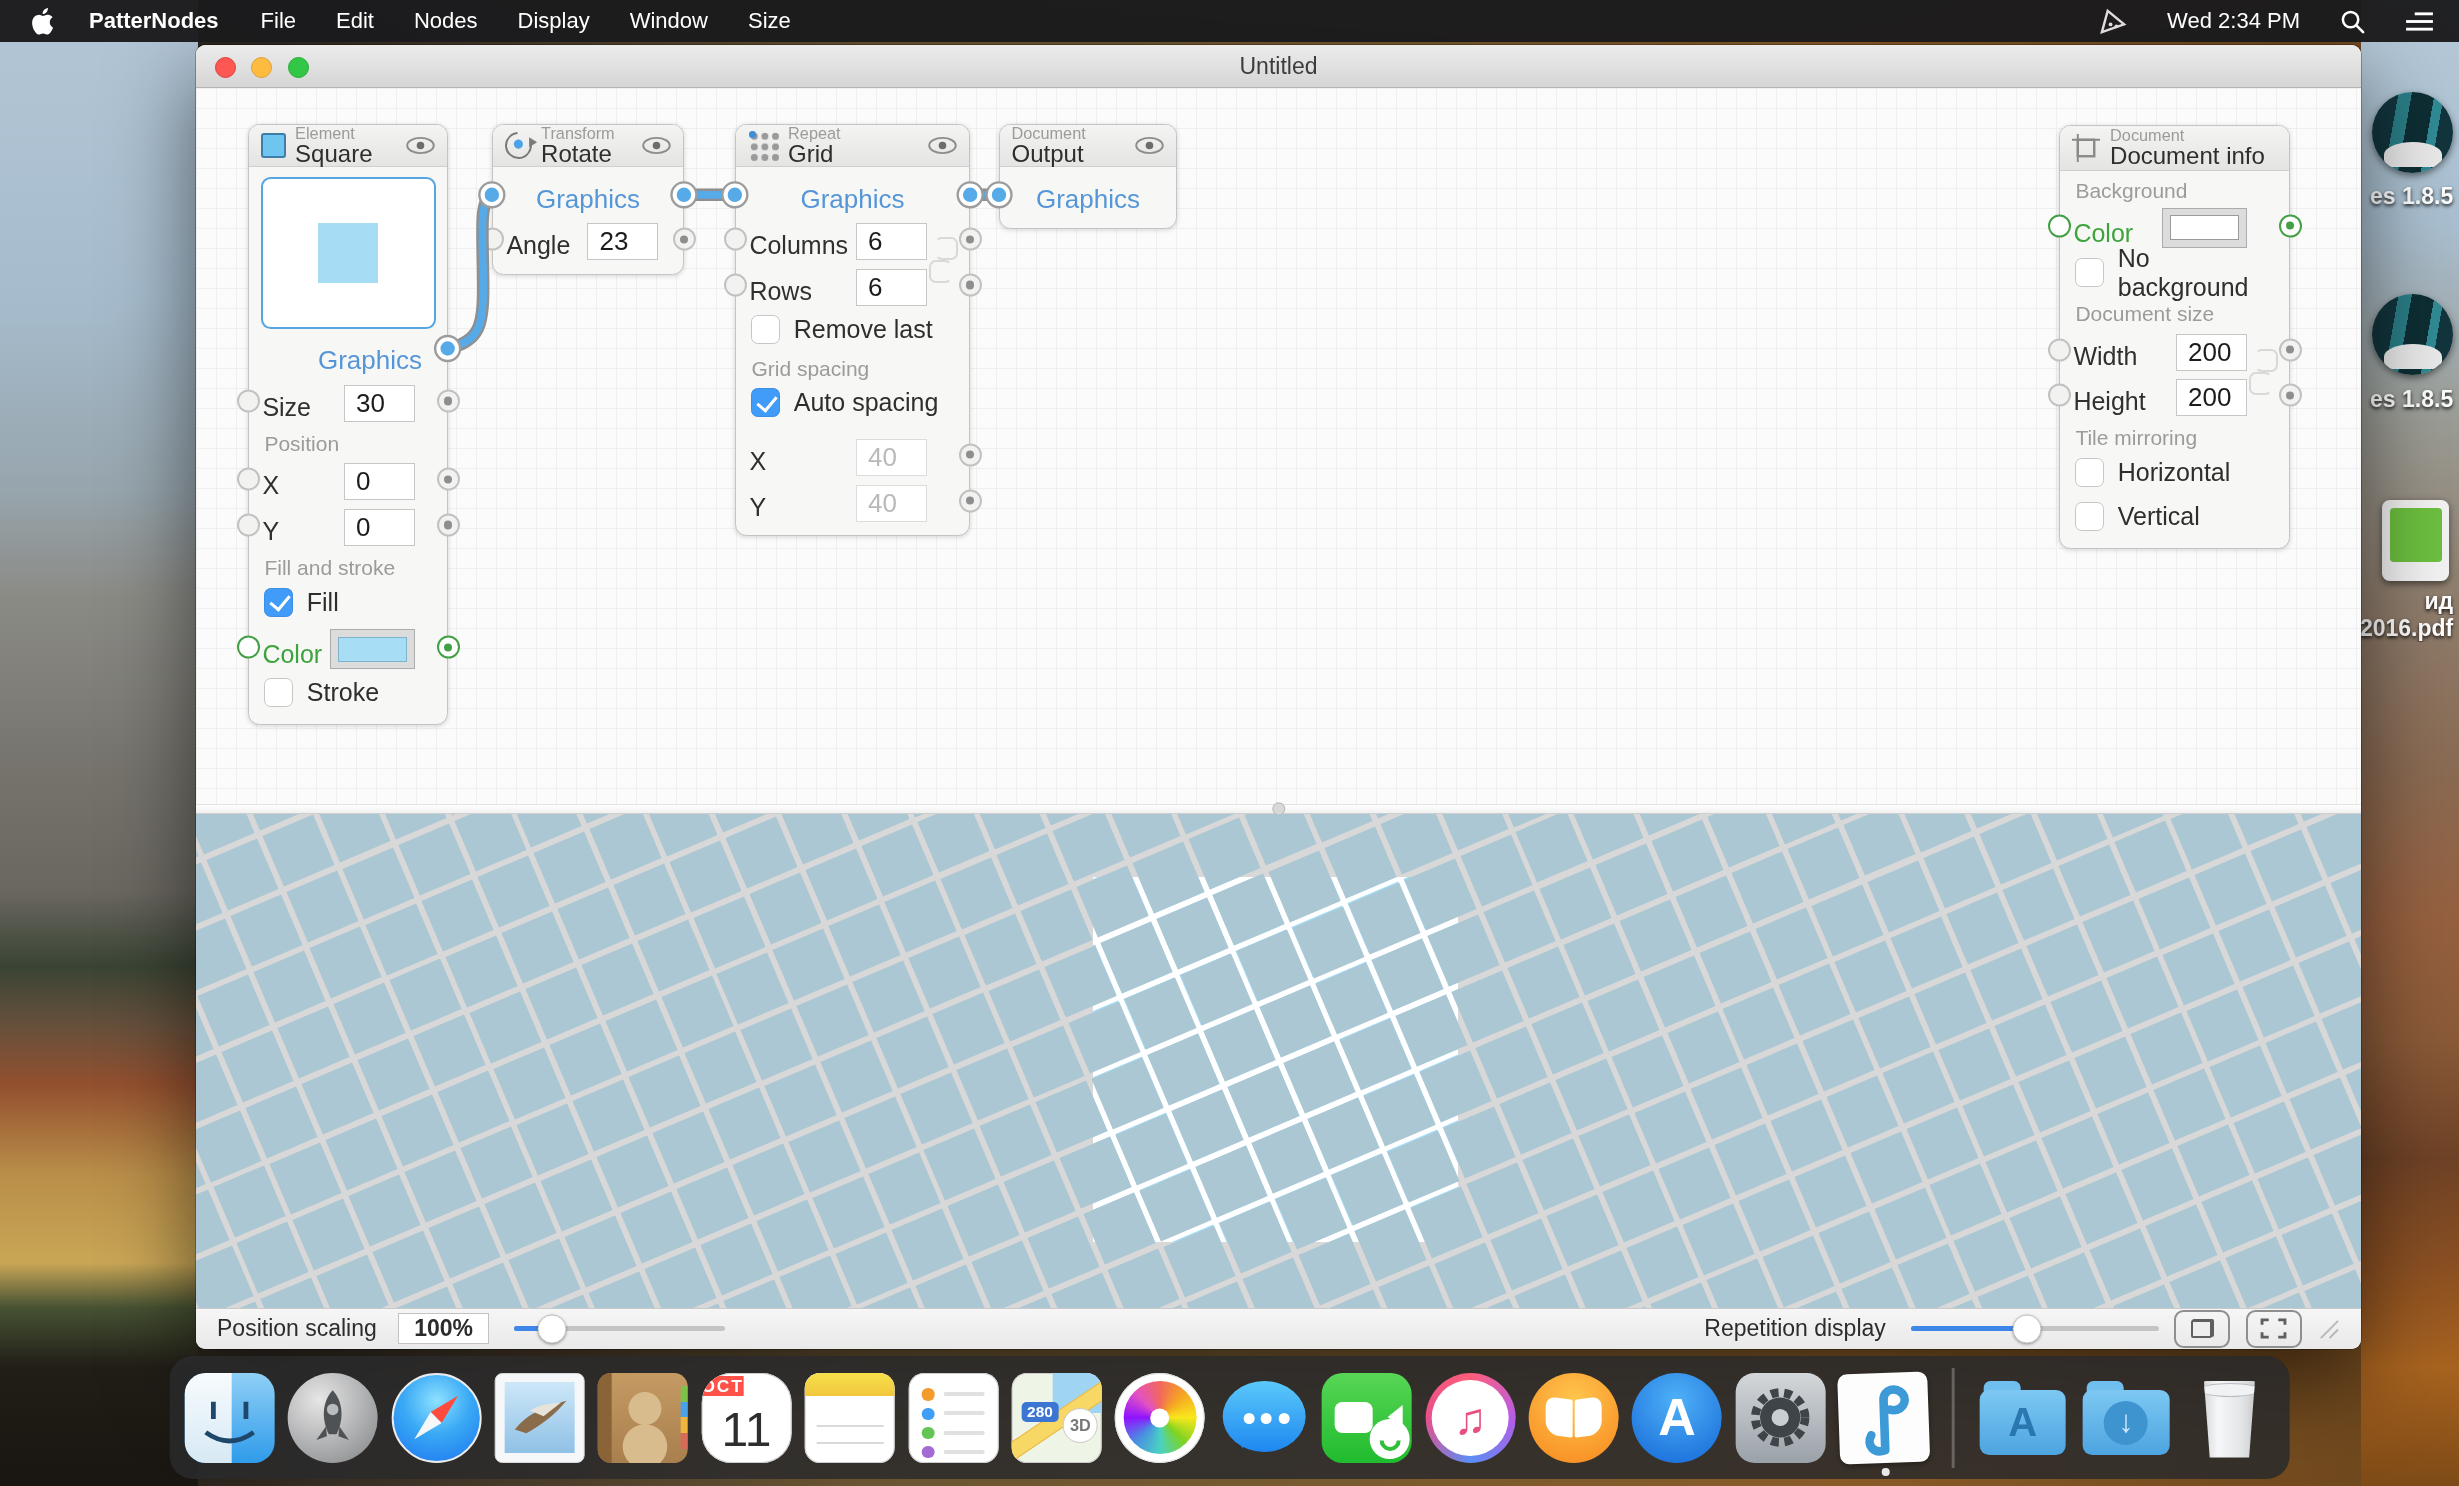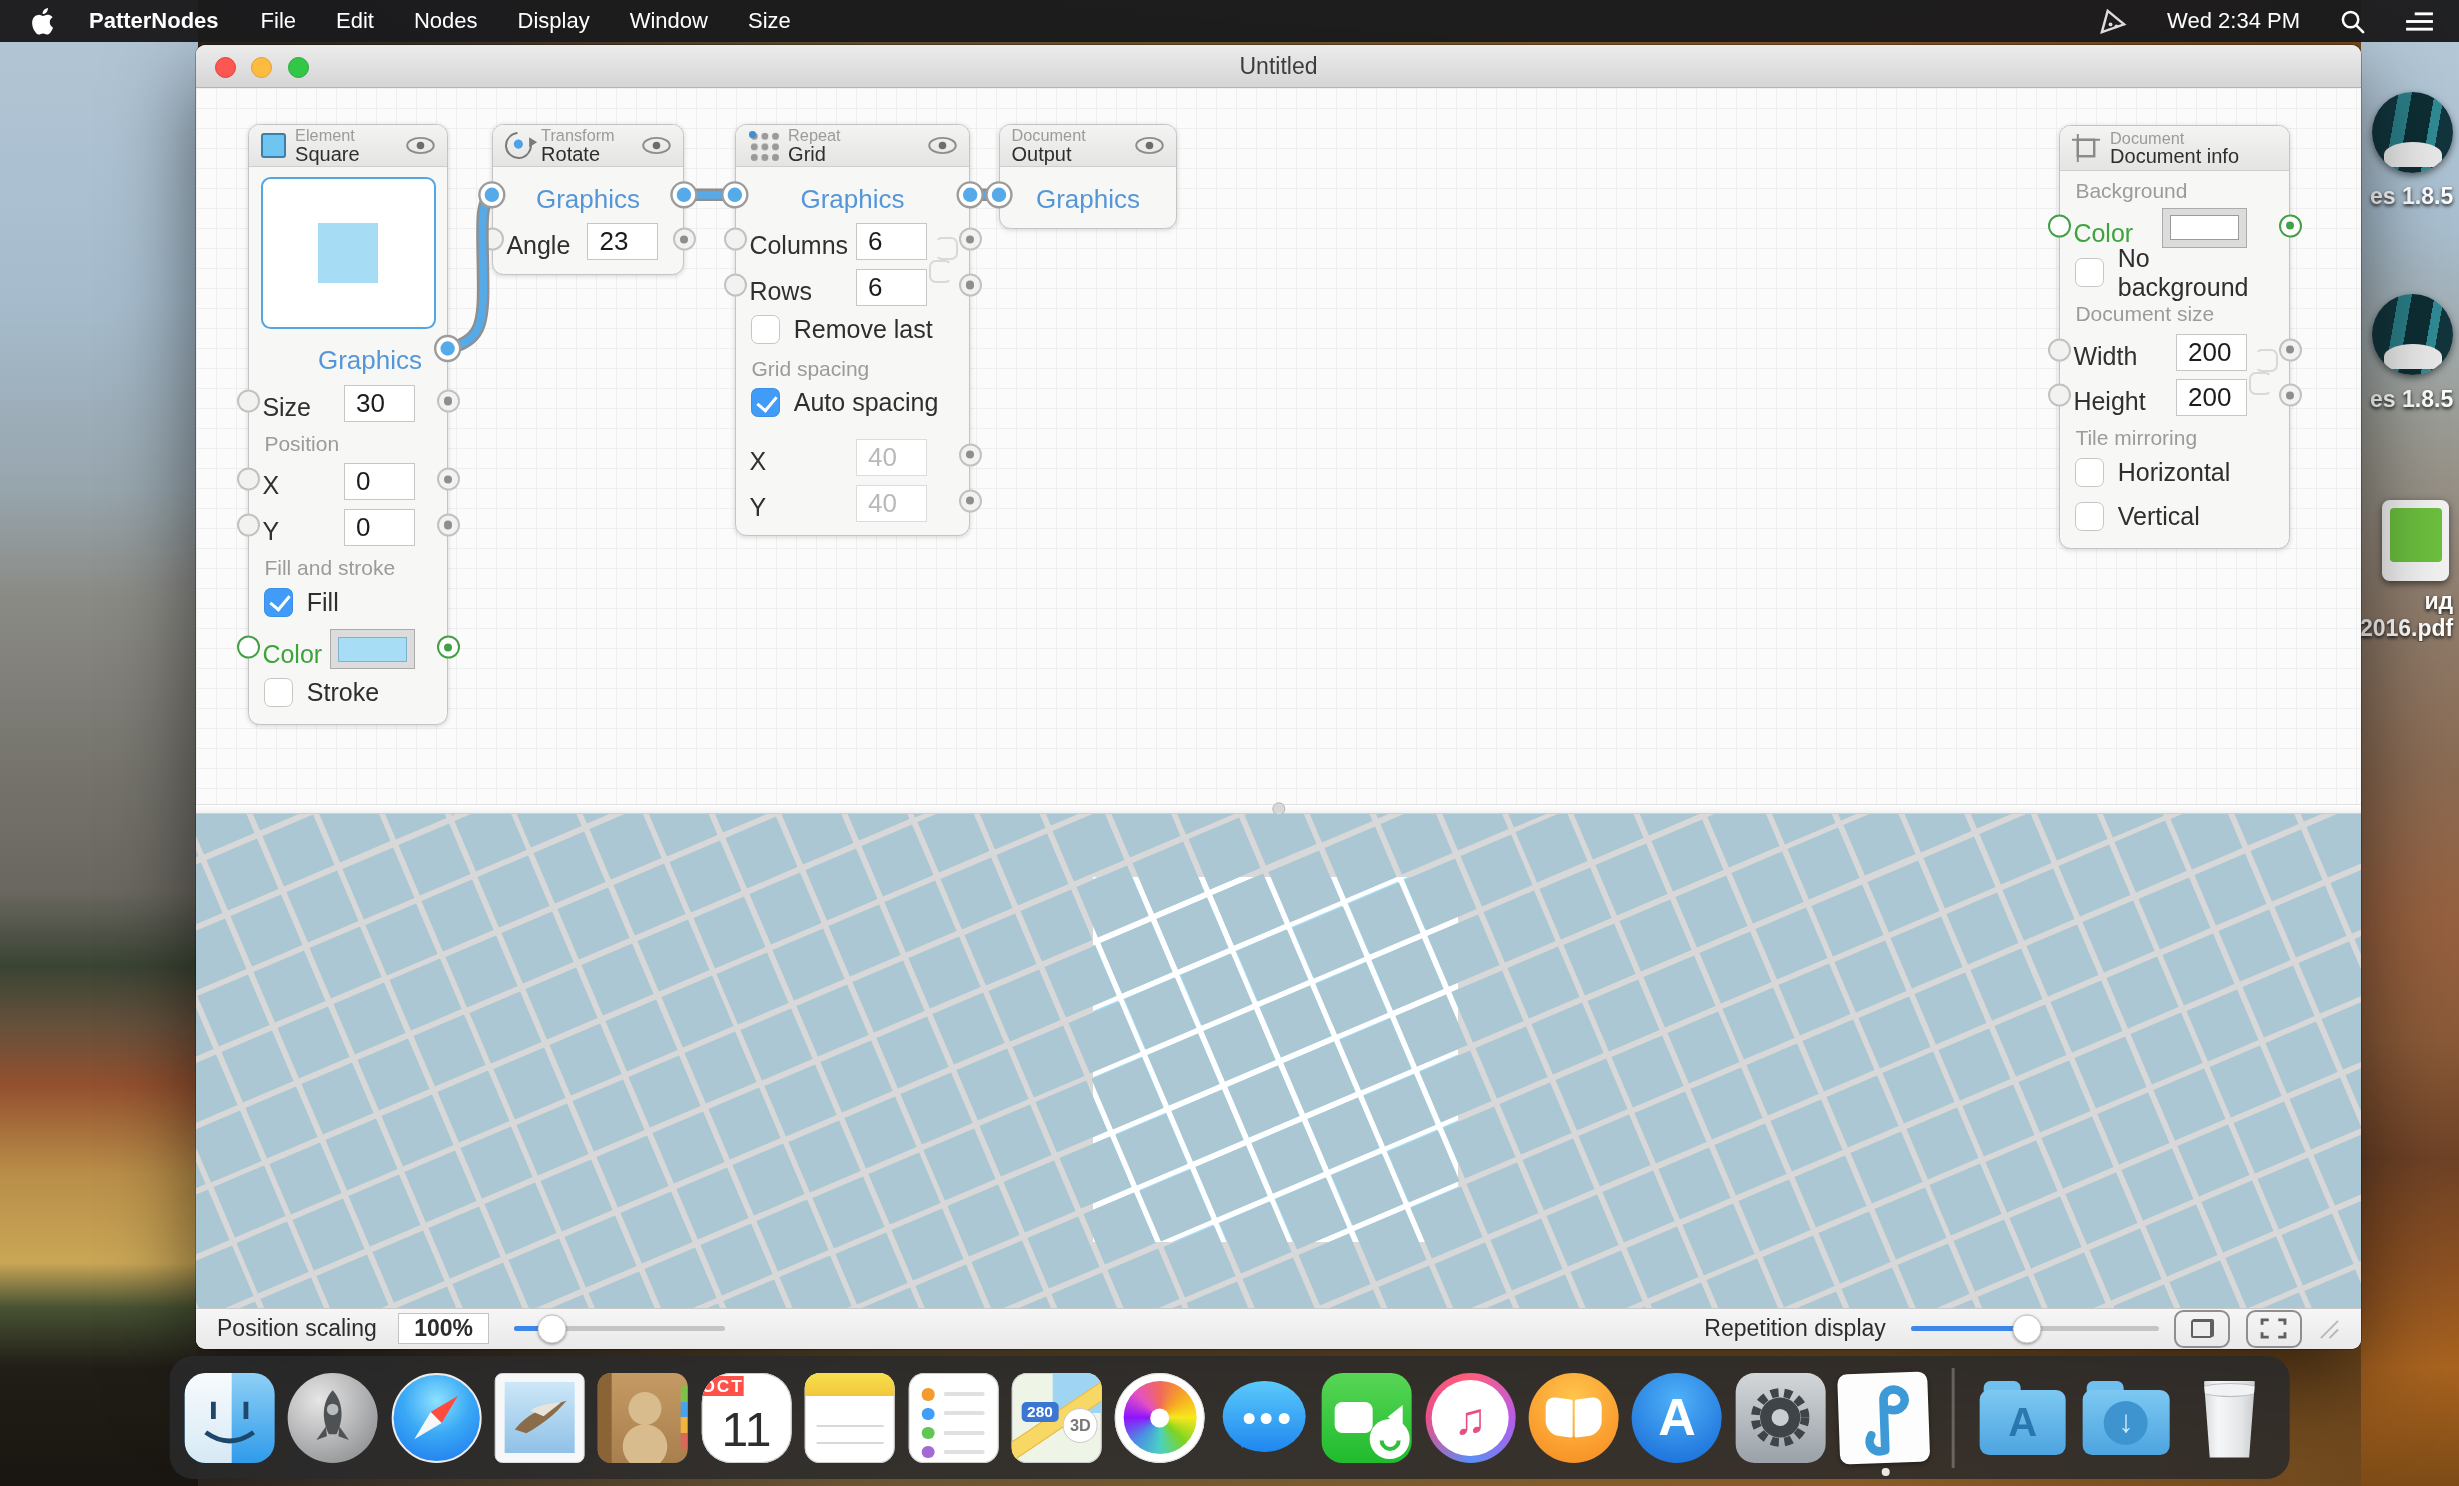--- a/index.html
+++ b/index.html
@@ -43,21 +43,21 @@
   
   .canvas { position:relative; height:716px; background:#fbfbfb;
     background-image:linear-gradient(#efefef 1px,transparent 1px),linear-gradient(90deg,#efefef 1px,transparent 1px);
     background-size:20px 20px; }
   .wires { position:absolute; left:0; top:0; z-index:50; pointer-events:none; }
 
   .node { position:absolute; background:#f7f7f5; border:1.4px solid #c4c4c4; border-radius:11.5px; box-shadow:0 1px 4.8px rgba(0,0,0,.16); z-index:10; padding-bottom:13.4px; }
   .node-header { height:42px; border-bottom:1px solid #cfcfcf; background:linear-gradient(#f4f4f2,#e4e4e2); border-radius:10.6px 10.6px 0 0; display:flex; align-items:center; padding:0 11.5px; gap:9.6px; position:relative; }
   .htext { line-height:1.02; }
   .node-category { display:block; font-size:16.3px; color:#9b9b9b; }
-  .node-title { display:block; font-size:20px; color:#2e2e2e; }
+  .node-title { display:block; font-size:24px; color:#2e2e2e; }
   .eye { position:absolute; right:11.5px; top:10.6px; }
 
   .row { position:relative; display:flex; align-items:flex-end; padding:0 13.4px; height:42px; margin-top:3.8px; }
   .graphics-row { height:38px; margin-top:9.6px; justify-content:center; color:#5596d8; font-size:26px; }
   .graphics-row.right { justify-content:flex-end; padding-right:25px; }
   .field-label { font-size:25px; color:#303030; flex:1; }
   .green-label { color:#3da33d; }
   .field { width:71px; height:37px; background:#fff; border:1.4px solid #c6c6c6; font-size:26px; color:#1c1c1c; display:flex; align-items:center; padding-left:11.5px; flex:none; }
   .field.disabled { color:#b9b9b9; border-color:#dcdcdc; }
   .mr20 { margin-right:19px; } .mr30 { margin-right:29px; } .mr12 { margin-right:11.5px; }

